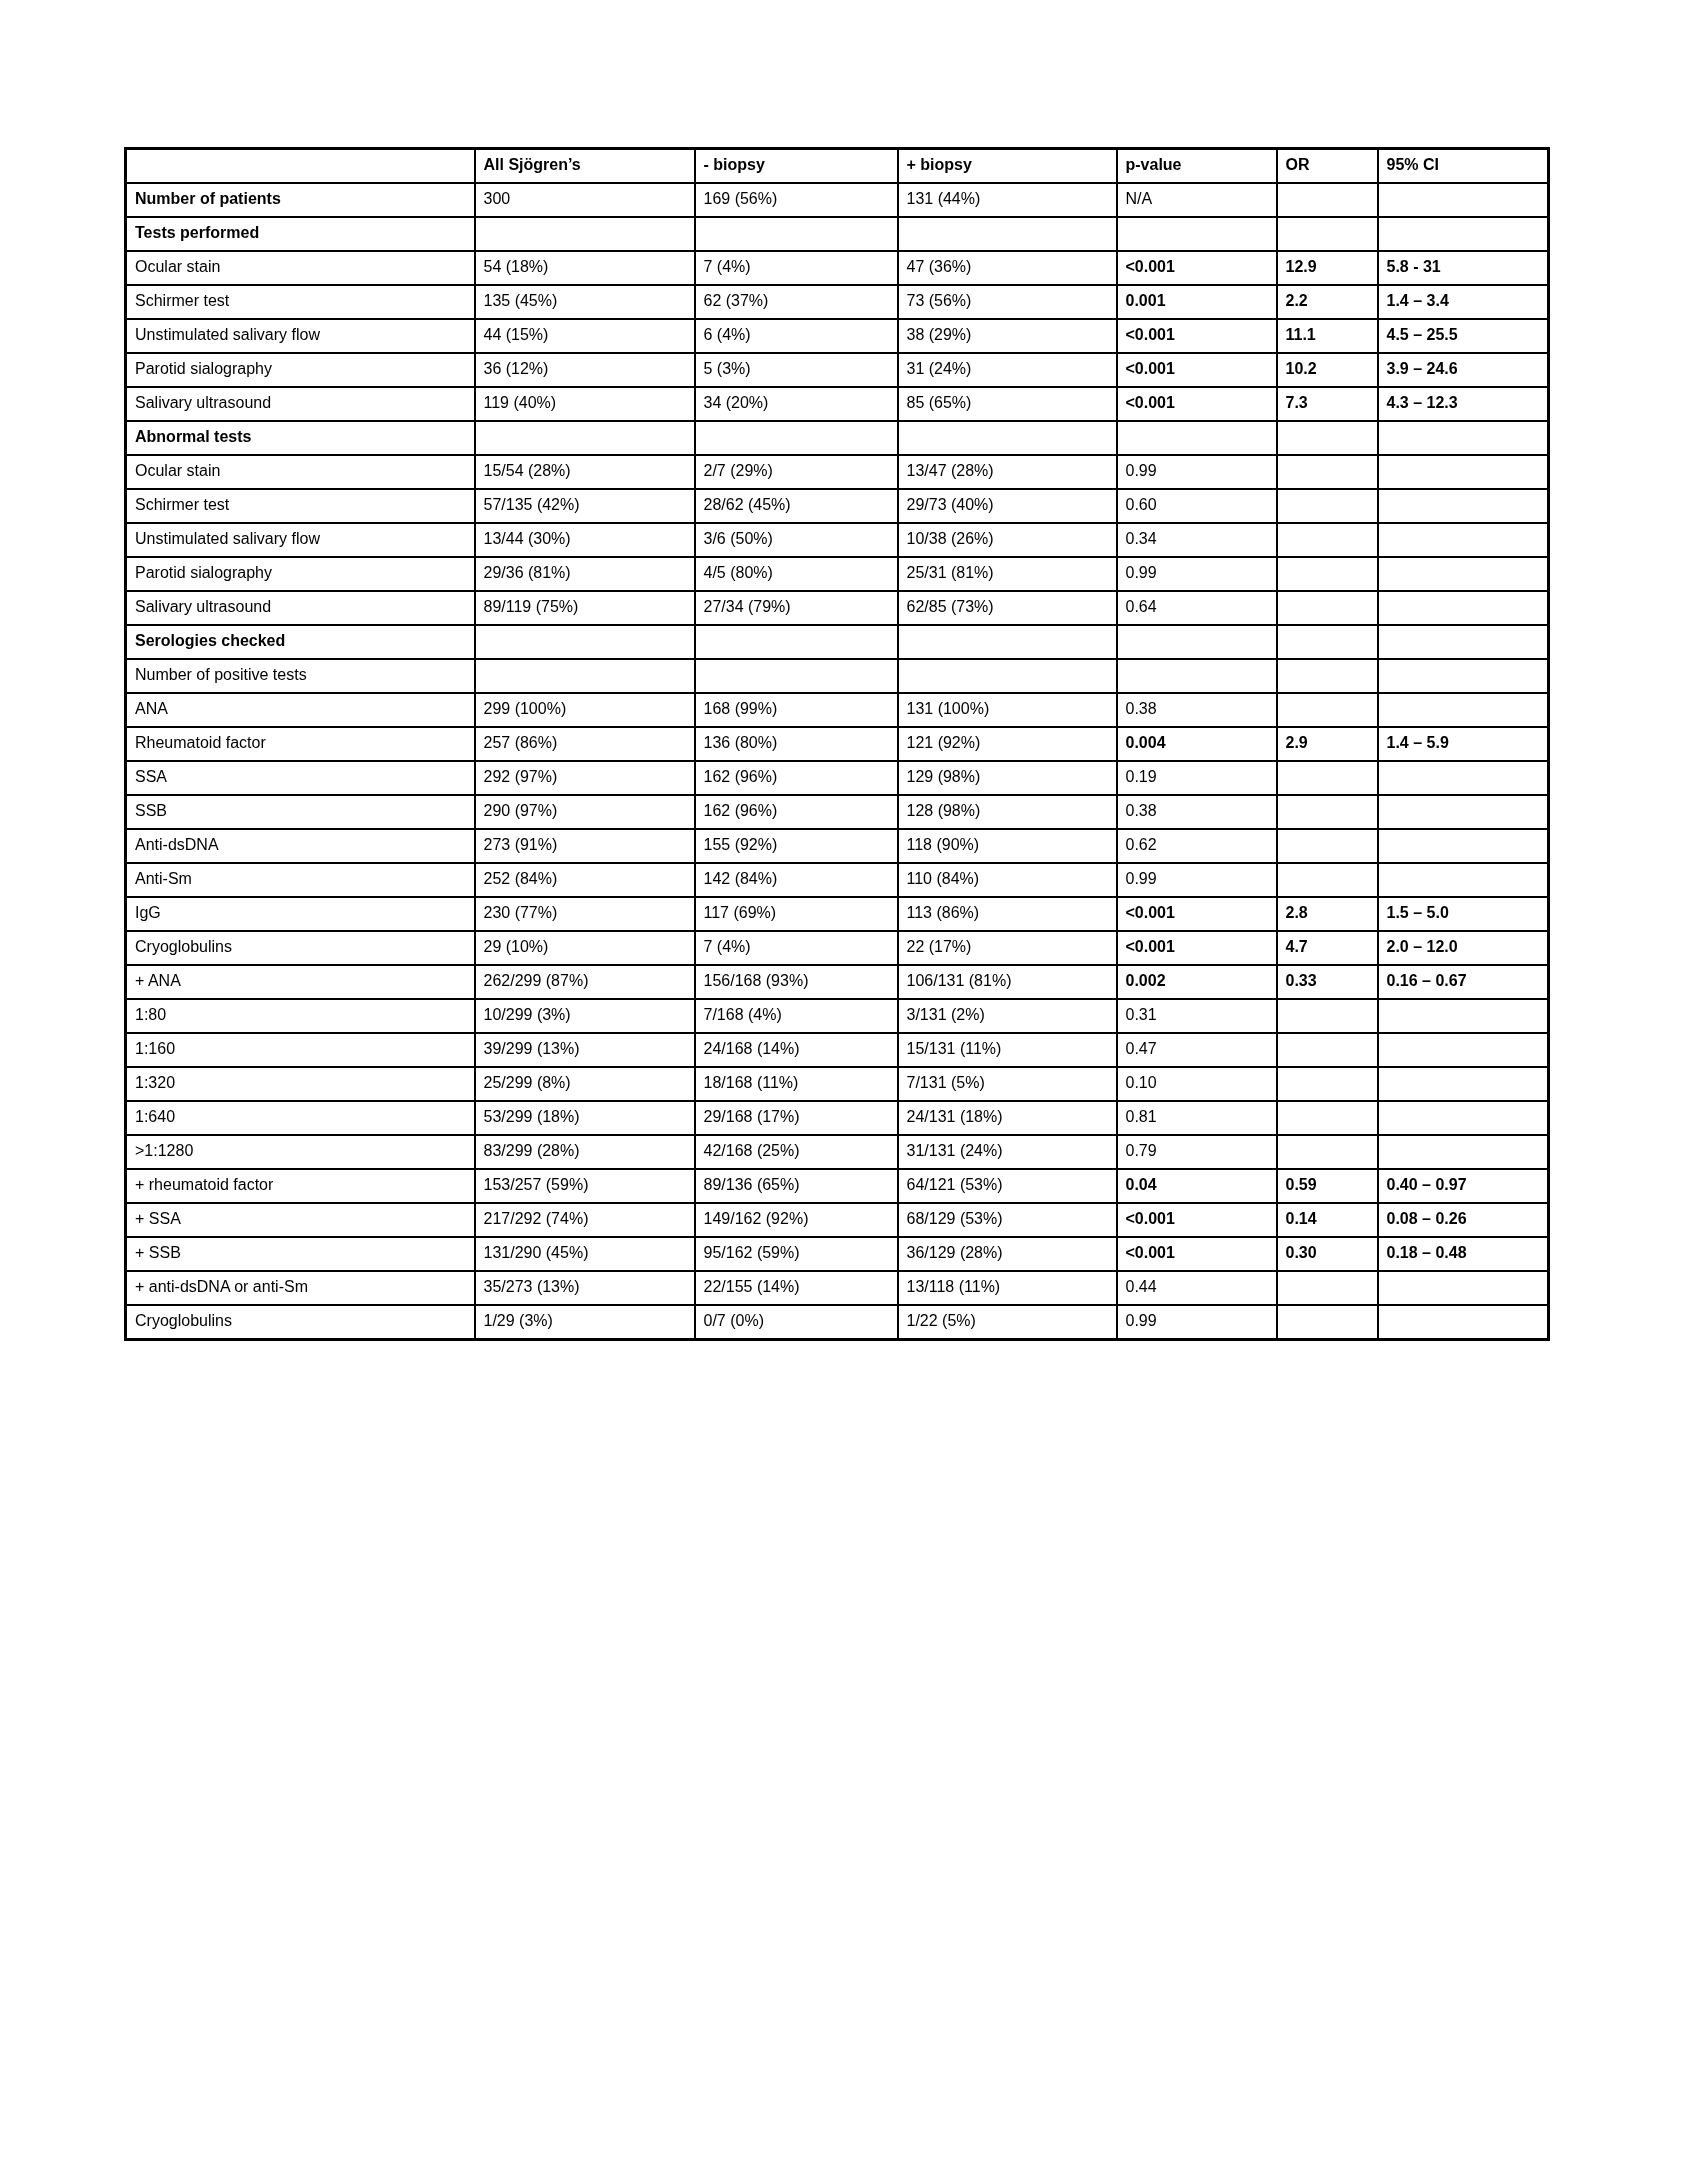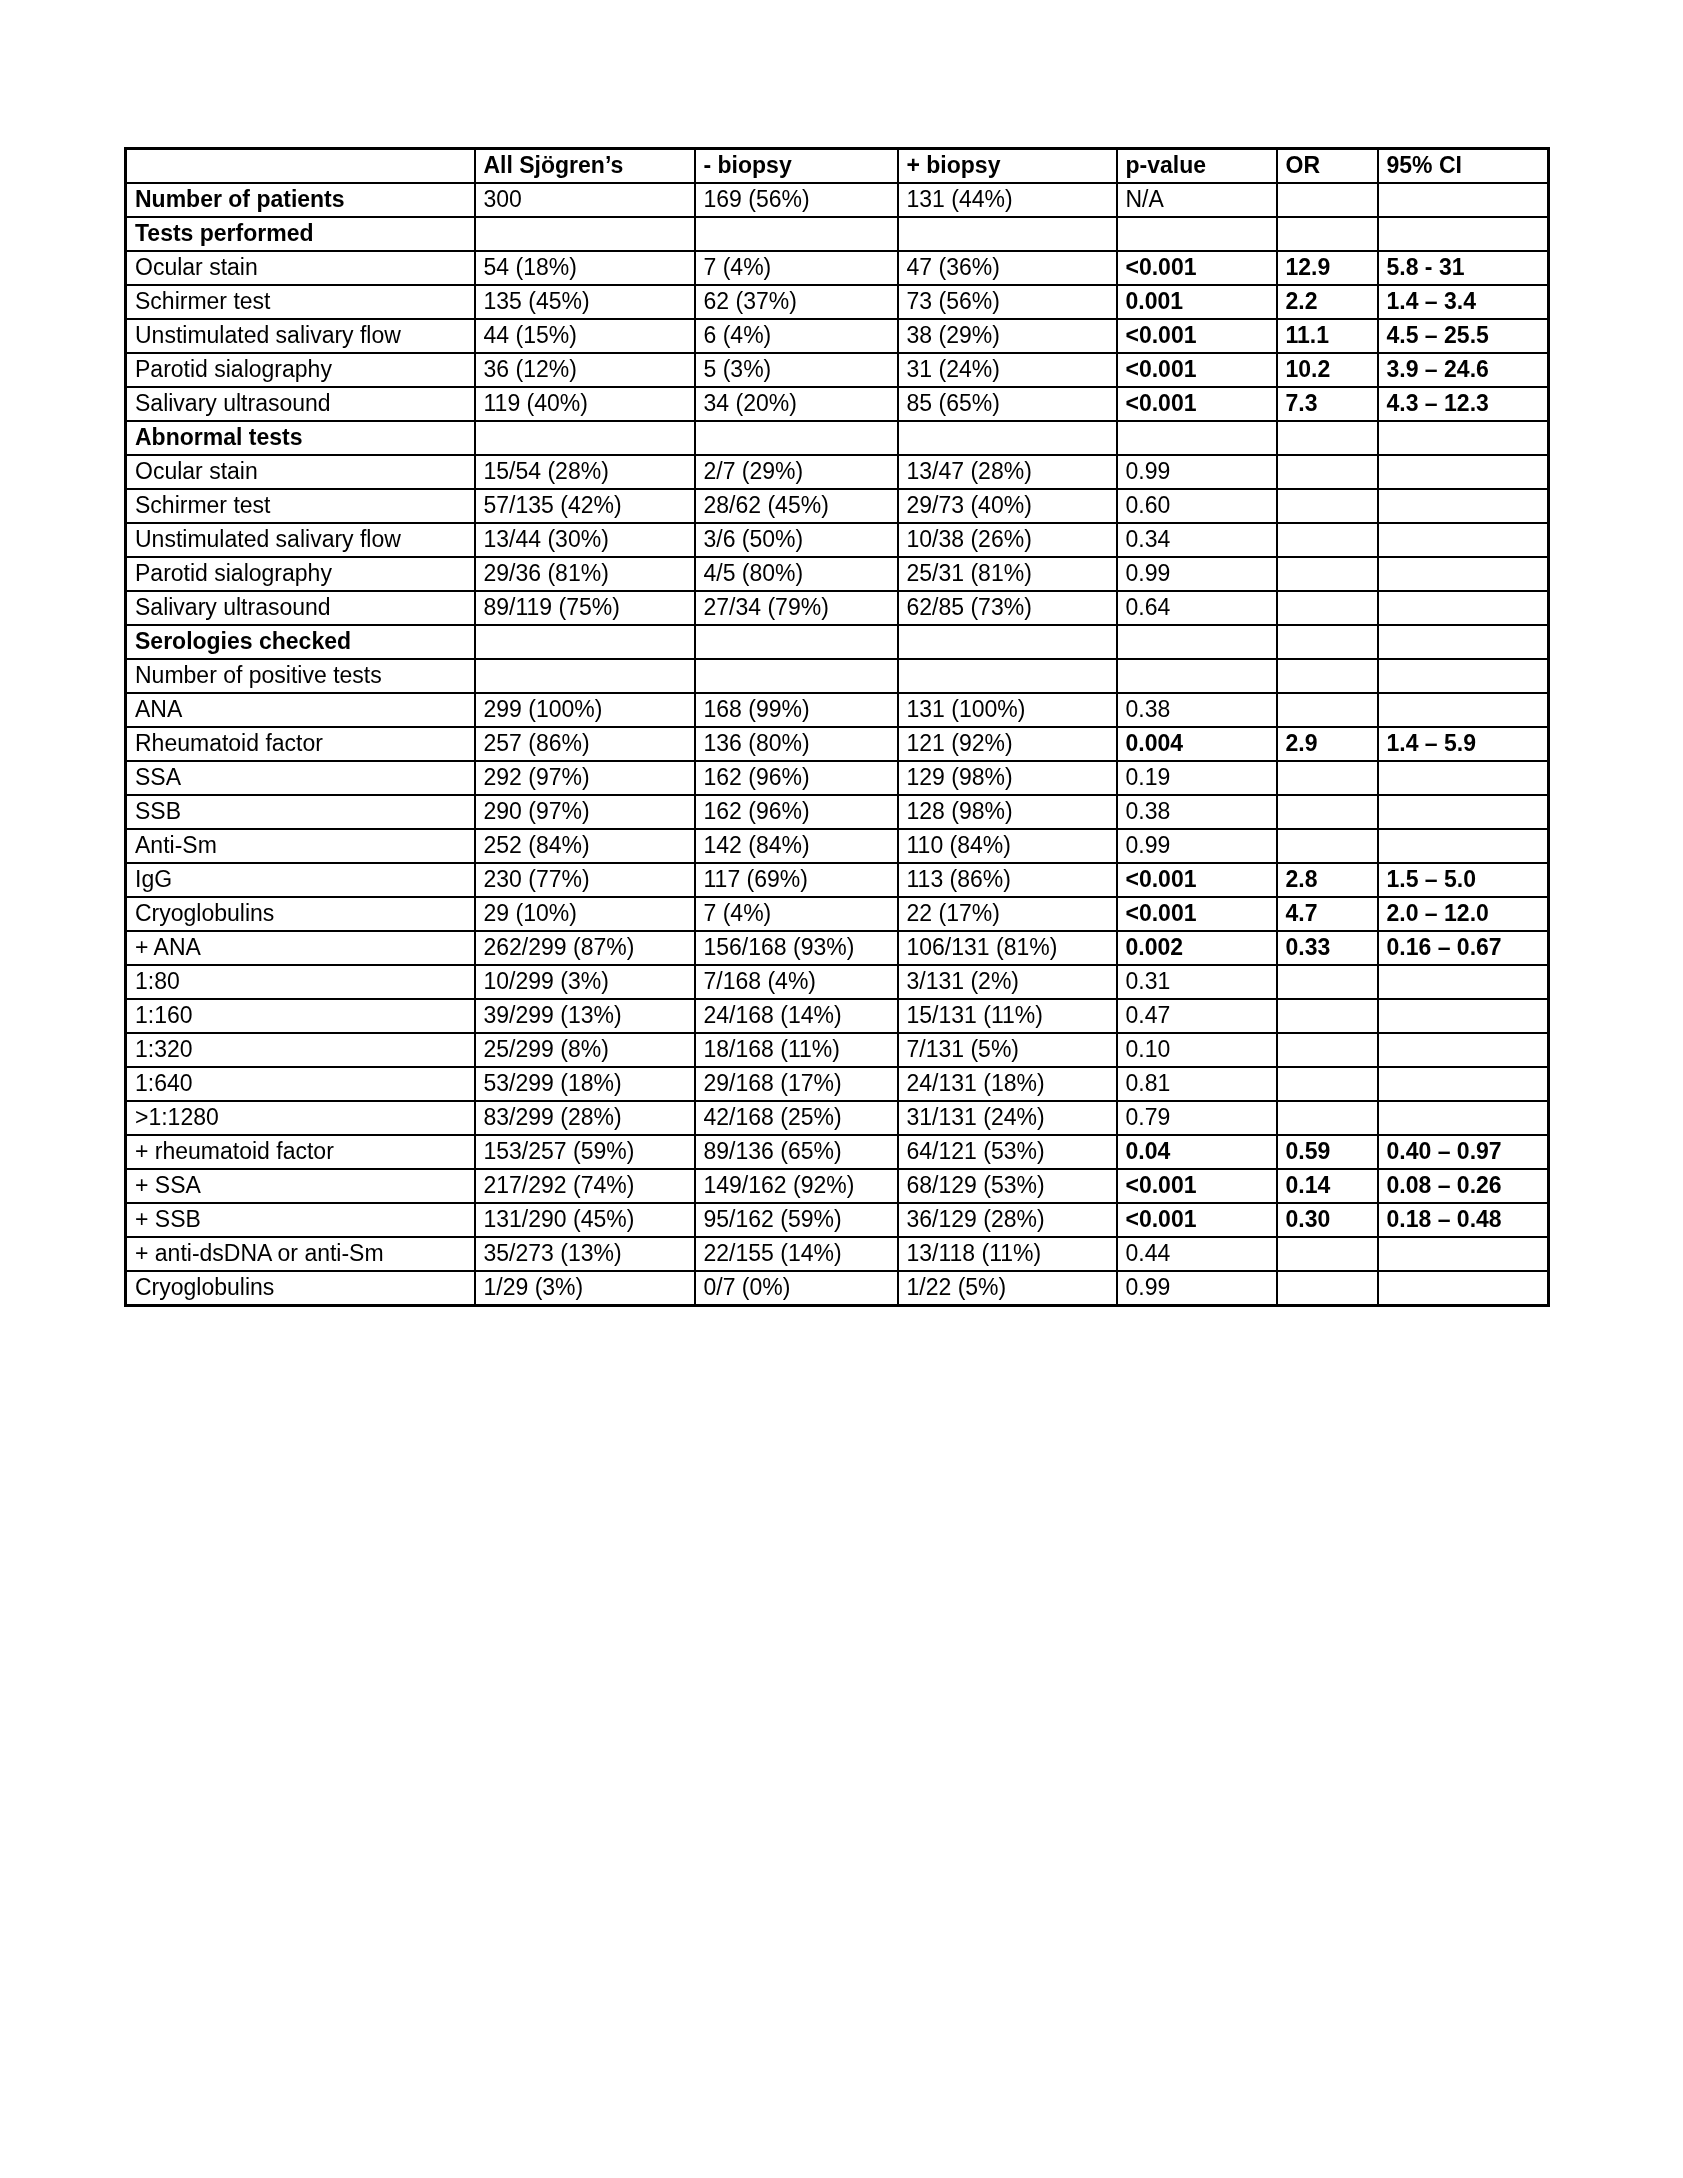--- a/index.html
+++ b/index.html
@@ -19,21 +19,21 @@
     inset: 0;
     background: #ffffff;
   }
   table.results {
     position: absolute;
     left: 124px;
     top: 147px;
     width: 1424px;
     border-collapse: collapse;
     table-layout: fixed;
-    font-size: 23px;
+    font-size: 16px;
     line-height: 1.15;
     border: 3px solid #000;
   }
   table.results th,
   table.results td {
     border: 2px solid #000;
     padding: 1px 8px 2px 8px;
     height: 29px;
     text-align: left;
     vertical-align: middle;
@@ -238,20 +238,29 @@
         <tr>
           <td>SSB</td>
           <td>290 (97%)</td>
           <td>162 (96%)</td>
           <td>128 (98%)</td>
           <td>0.38</td>
           <td></td>
           <td></td>
         </tr>
         <tr>
+          <td>Anti-dsDNA</td>
+          <td>273 (91%)</td>
+          <td>155 (92%)</td>
+          <td>118 (90%)</td>
+          <td>0.62</td>
+          <td></td>
+          <td></td>
+        </tr>
+        <tr>
           <td>Anti-Sm</td>
           <td>252 (84%)</td>
           <td>142 (84%)</td>
           <td>110 (84%)</td>
           <td>0.99</td>
           <td></td>
           <td></td>
         </tr>
         <tr>
           <td>IgG</td>

